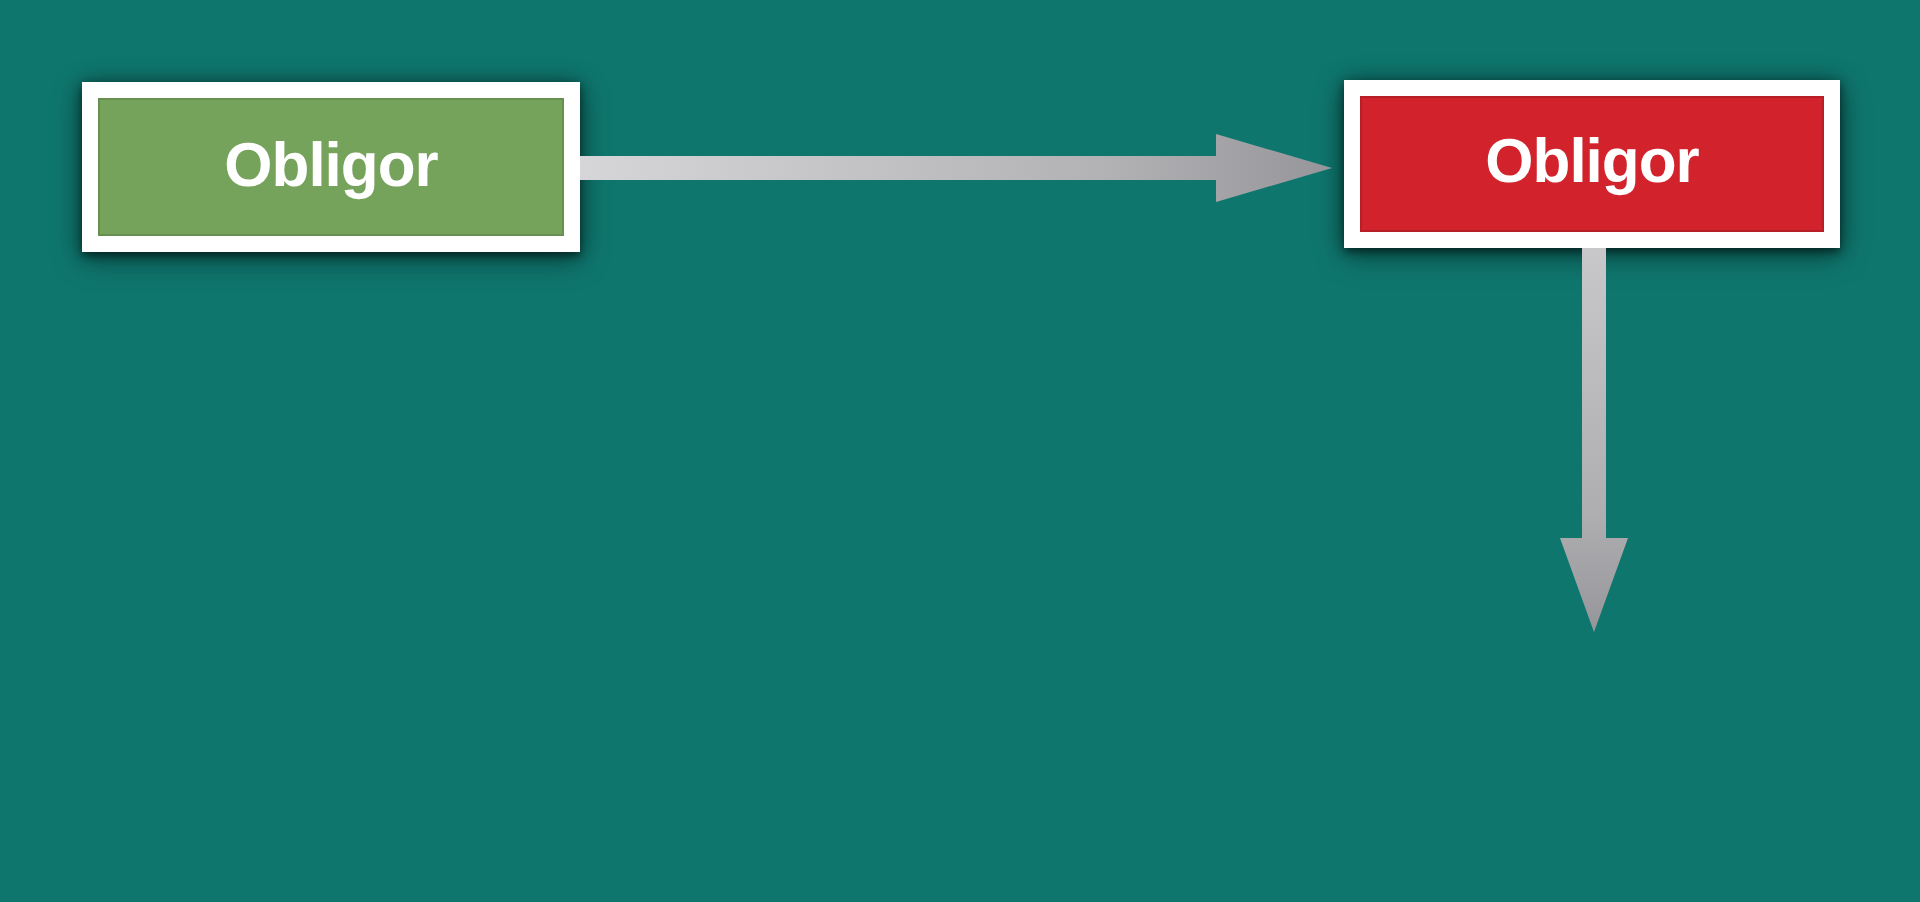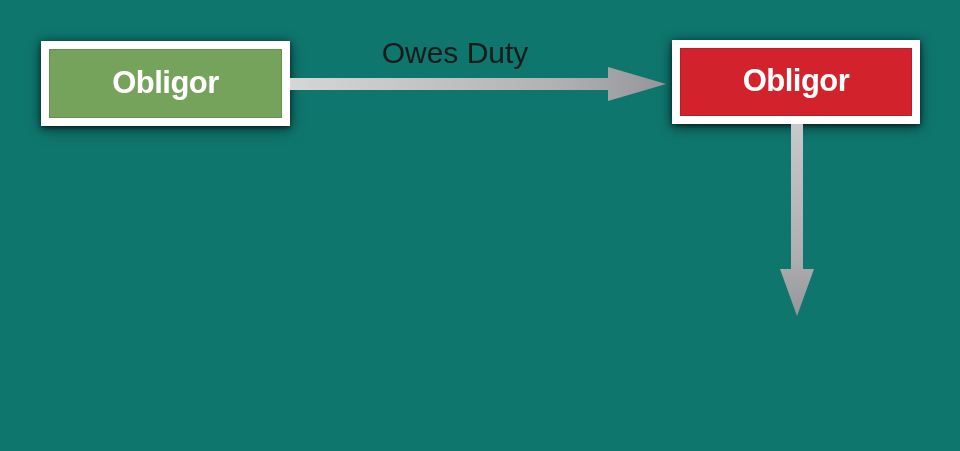--- a/index.html
+++ b/index.html
@@ -65,21 +65,20 @@
     </div>
   </div>
 
   <div class="node" id="node-obligee">
     <div class="node-inner" style="background-color: rgb(210, 35, 44);">
       <span class="node-label" style="color: rgb(255, 255, 255);">Obligor</span>
     </div>
   </div>
 
 
-  <div class="edge-label">Owes Duty</div>
 
   <svg class="arrow" id="arrow-owes-duty" width="376" height="34" viewBox="0 0 376 34" aria-hidden="true">
     <defs>
       <linearGradient id="gradH" x1="0" y1="0" x2="1" y2="0">
         <stop offset="0" stop-color="#d6d6d8"></stop>
         <stop offset="0.7" stop-color="#b2b2b5"></stop>
         <stop offset="1" stop-color="#96969a"></stop>
       </linearGradient>
     </defs>
     <path d="M0,11 H318 V0 L376,17 L318,34 V23 H0 Z" fill="url(#gradH)"></path>

